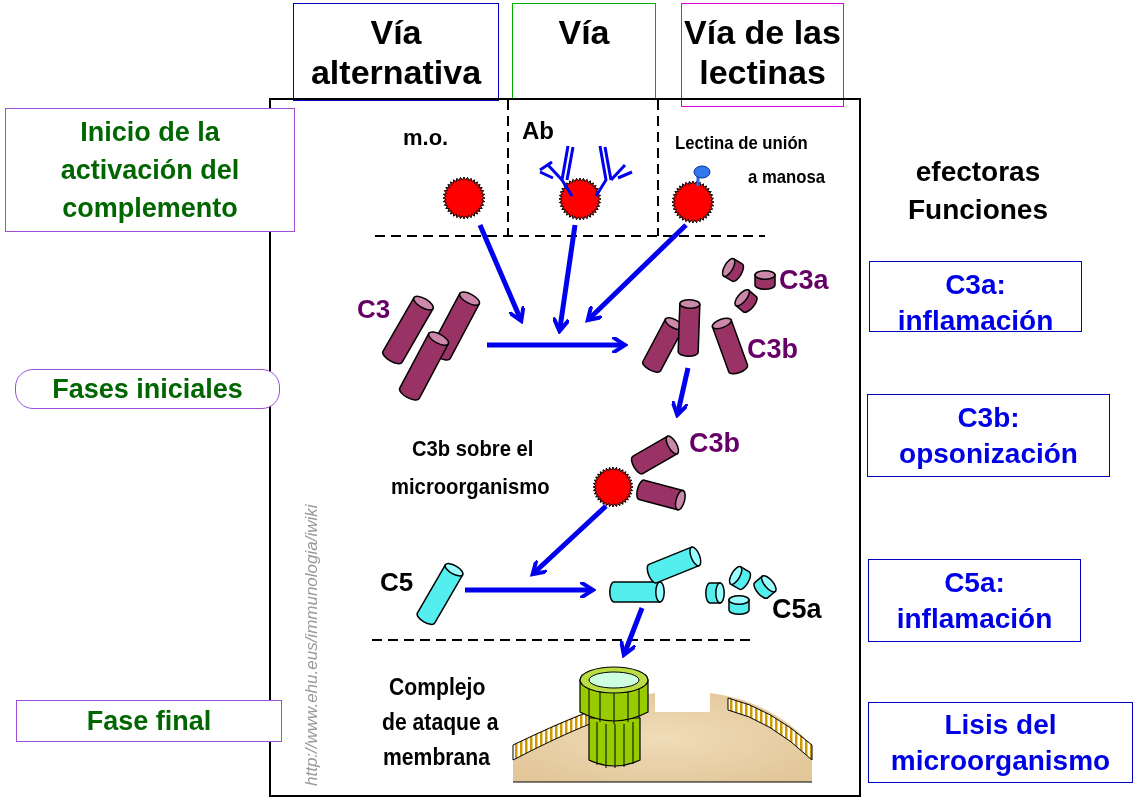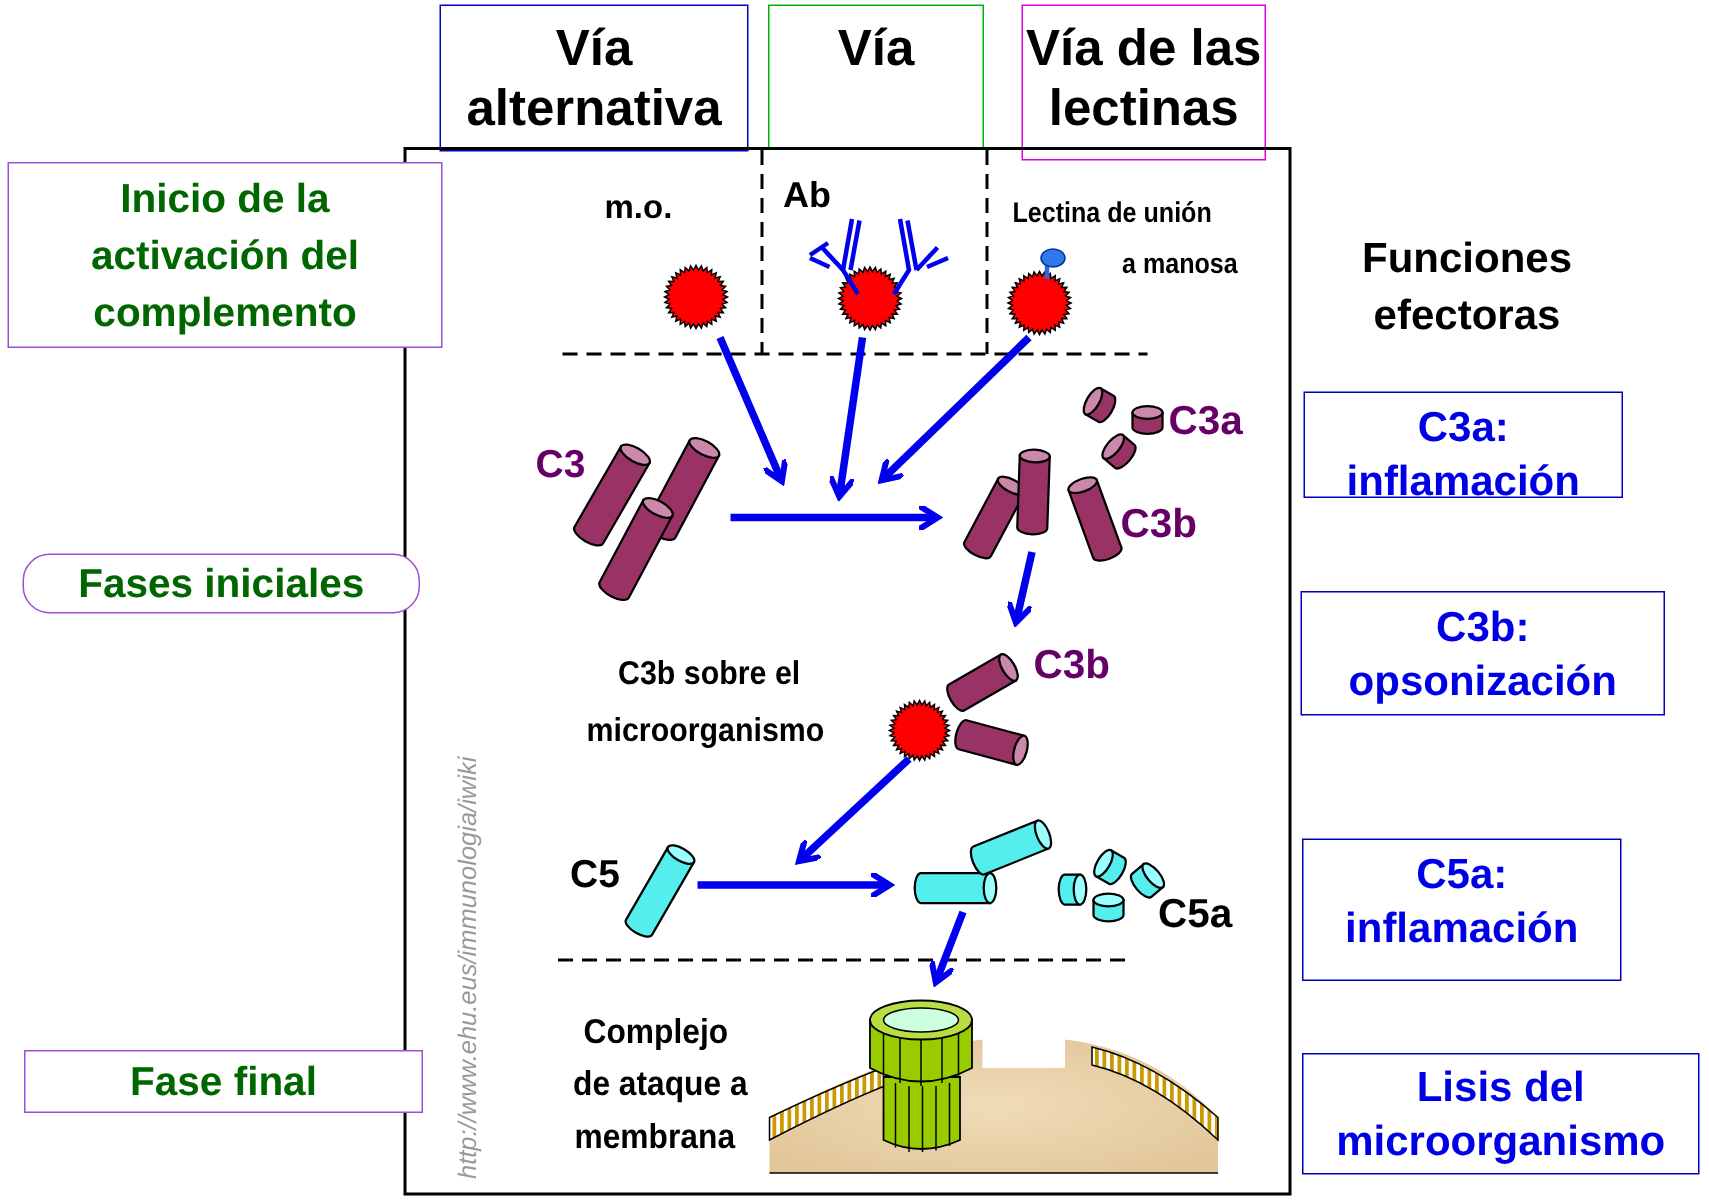--- a/index.html
+++ b/index.html
@@ -36,32 +36,32 @@
   <div>complemento</div>
 </div>
 <div class="box left-label" style="left:15px;top:369px;width:265px;height:40px;line-height:38px;border-radius:18px;">
   <div>Fases iniciales</div>
 </div>
 <div class="box left-label" style="left:16px;top:700px;width:266px;height:42px;line-height:40px;text-align:center;">
   <div>Fase final</div>
 </div>
 
 <div class="abs" style="left:878px;top:153px;width:200px;text-align:center;font-weight:bold;font-size:28px;line-height:38px;">
+  <div>efectoras</div>
   <div>Funciones</div>
-  <div>efectoras</div>
 </div>
 <div class="box eff" style="left:869px;top:261px;width:213px;height:71px;padding-top:5px;">
   <div>C3a:</div>
   <div>inflamación</div>
 </div>
 <div class="box eff" style="left:867px;top:394px;width:243px;height:83px;padding-top:5px;">
   <div>C3b:</div>
   <div>opsonización</div>
 </div>
-<div class="box eff" style="left:868px;top:559px;width:213px;height:95px;padding-top:5px;">
+<div class="box eff" style="left:868px;top:559px;width:213px;height:83px;padding-top:5px;">
   <div>C5a:</div>
   <div>inflamación</div>
 </div>
 <div class="box eff" style="left:868px;top:702px;width:265px;height:81px;padding-top:4px;">
   <div>Lisis del</div>
   <div>microorganismo</div>
 </div>
 
 <svg class="abs" style="left:0;top:0;" width="1139" height="800" viewBox="0 0 1139 800">
   <defs>

